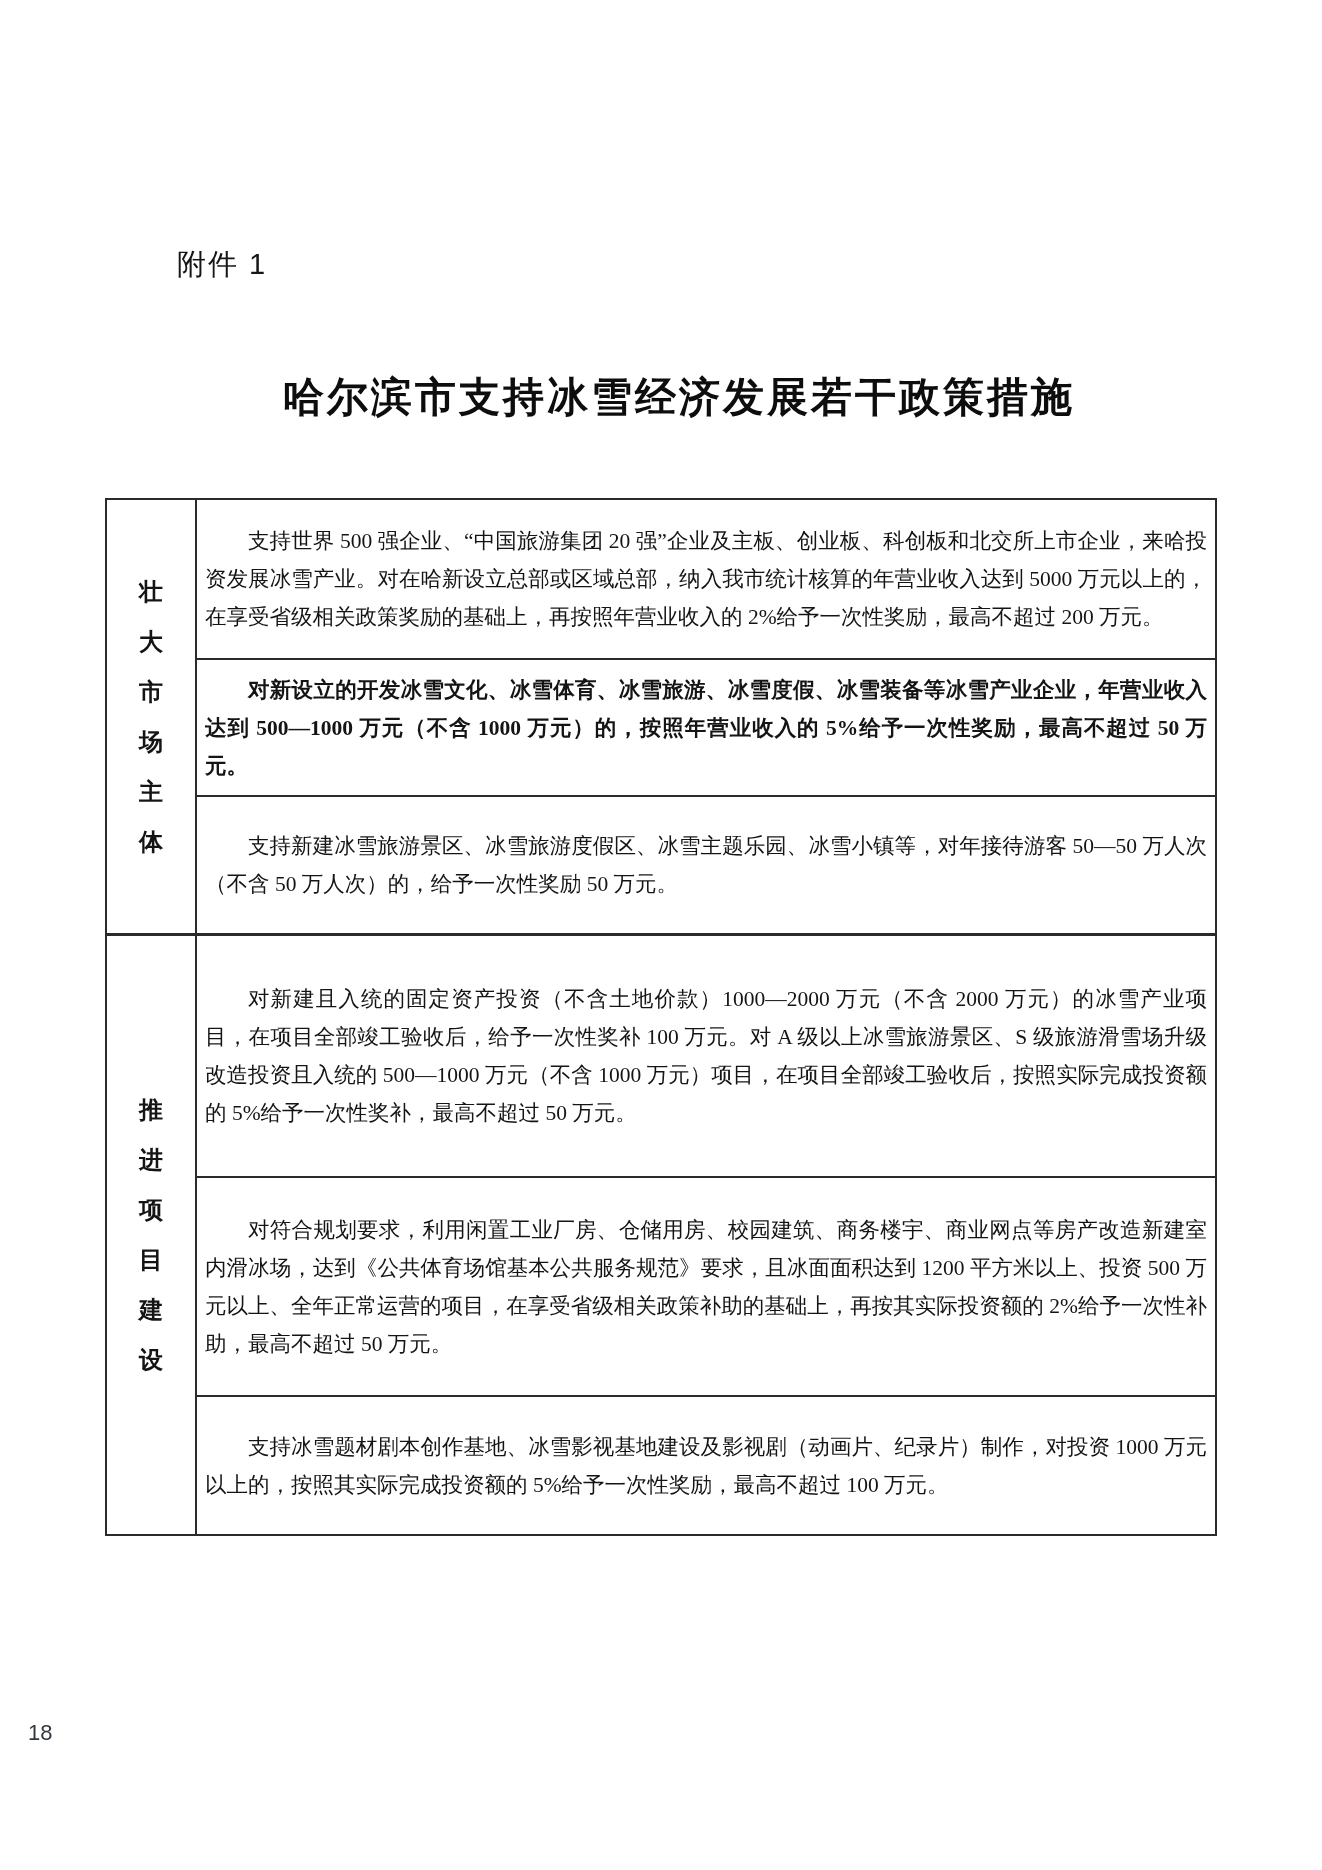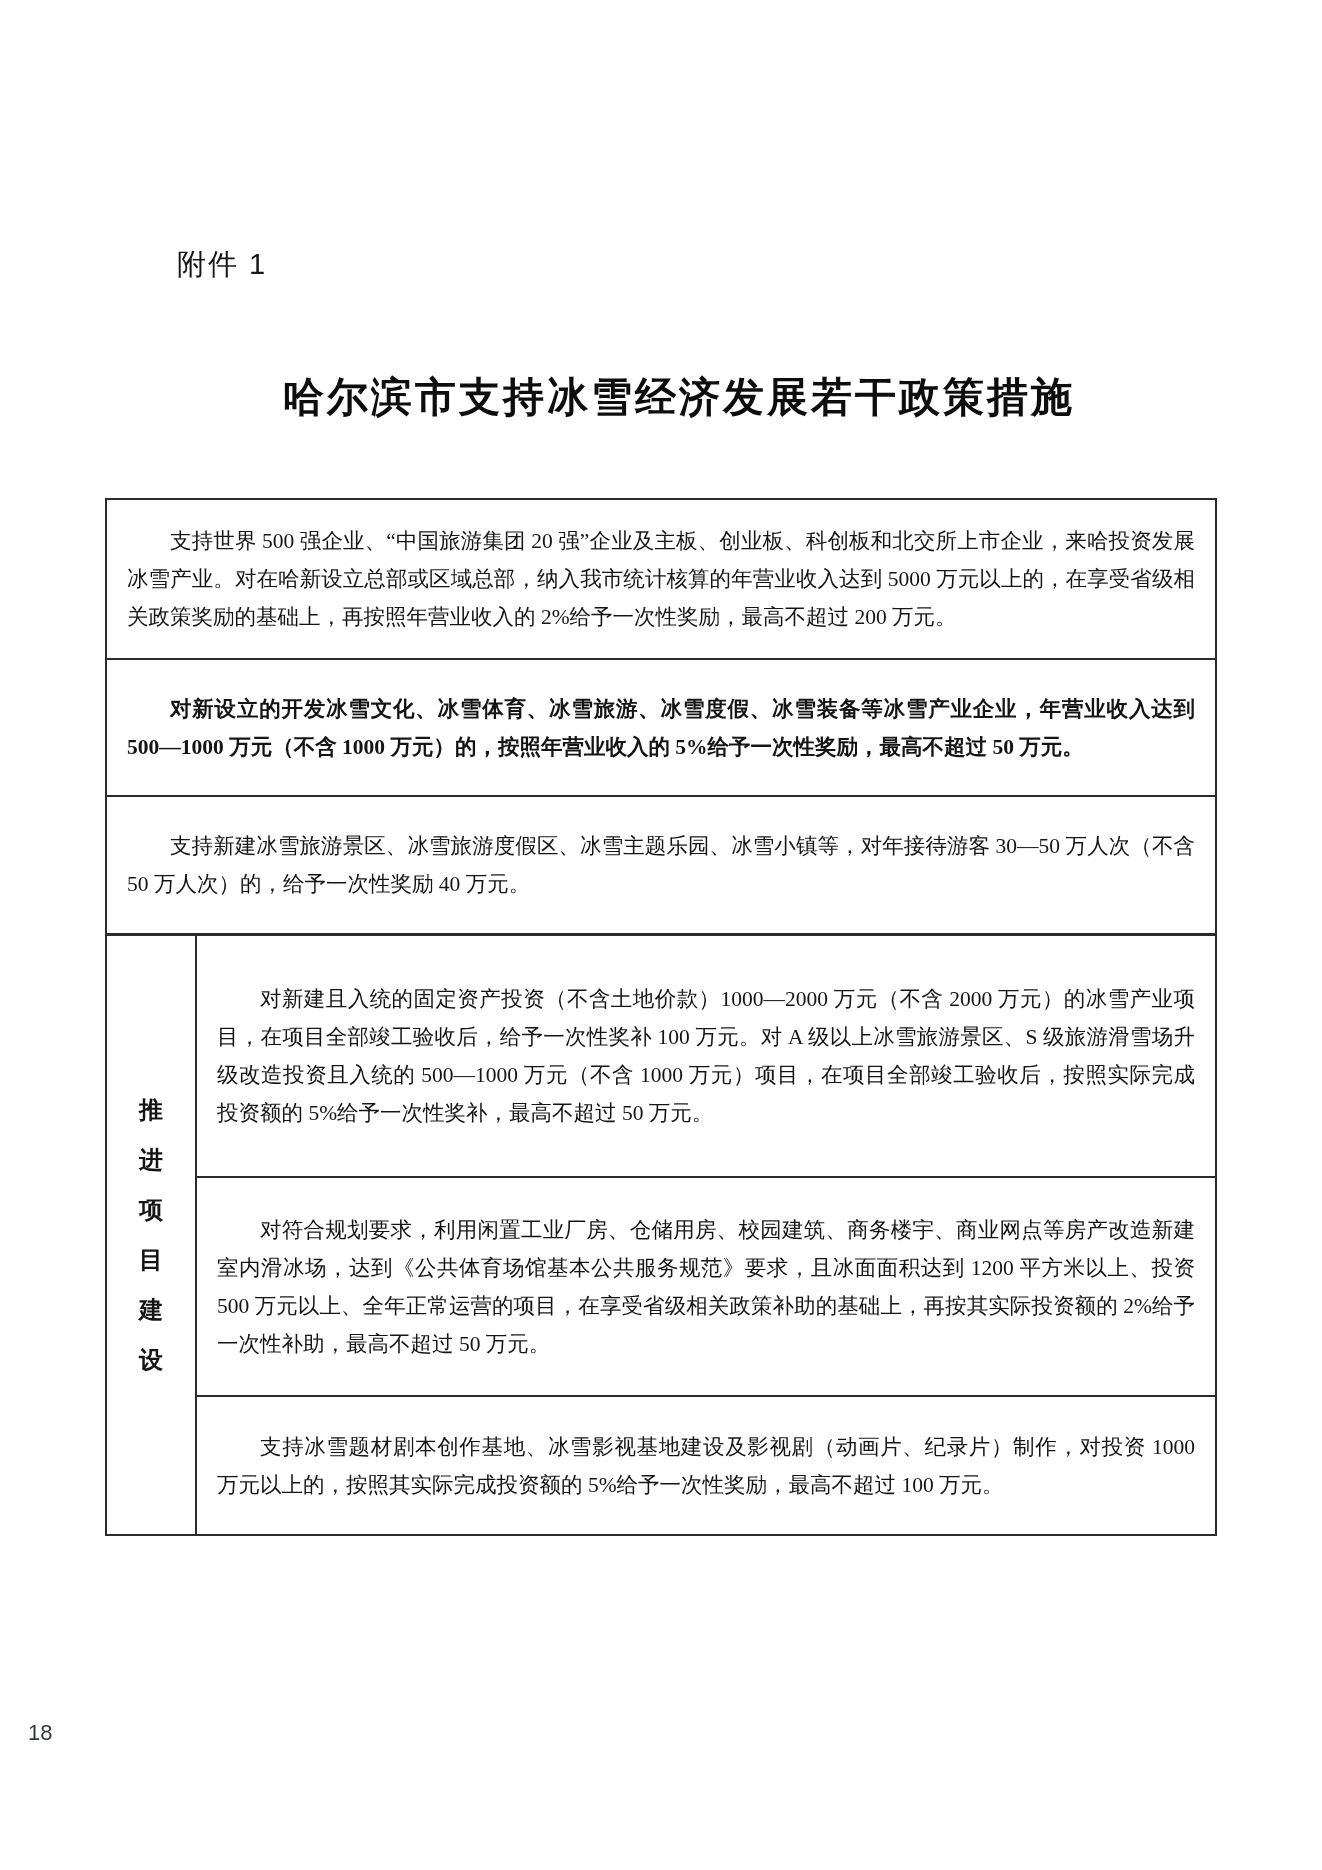--- a/index.html
+++ b/index.html
@@ -43,21 +43,21 @@
     word-break:break-all;
     text-align:center;
     font-size:24px; font-weight:700;
     line-height:50px;
     color:#141414;
   }
   .rows { flex:1; display:flex; flex-direction:column; min-width:0; }
   .row {
     display:flex; align-items:center;
     border-bottom:2px solid #2b2b2b;
-    padding:0 20px;
+    padding:0 8px;
   }
   .row:last-child { border-bottom:none; }
   .cell-text {
     width:100%;
     font-size:21.5px;
     line-height:38px;
     text-indent:2em;
     color:#141414;
     text-align:justify;
   }
@@ -81,29 +81,32 @@
 
 <div class="page">
 
   <div class="attachment">附件 1</div>
 
   <h1 class="doc-title">哈尔滨市支持冰雪经济发展若干政策措施</h1>
 
   <div class="policy-table">
 
     <div class="section section-first">
+      <div class="section-header">
+        <div class="section-header-text">壮大市场主体</div>
+      </div>
       <div class="rows">
         <div class="row r1">
           <p class="cell-text">支持世界 500 强企业、“中国旅游集团 20 强”企业及主板、创业板、科创板和北交所上市企业，来哈投资发展冰雪产业。对在哈新设立总部或区域总部，纳入我市统计核算的年营业收入达到 5000 万元以上的，在享受省级相关政策奖励的基础上，再按照年营业收入的 2%给予一次性奖励，最高不超过 200 万元。</p>
         </div>
         <div class="row r2">
           <p class="cell-text">对新设立的开发冰雪文化、冰雪体育、冰雪旅游、冰雪度假、冰雪装备等冰雪产业企业，年营业收入达到 500—1000 万元（不含 1000 万元）的，按照年营业收入的 5%给予一次性奖励，最高不超过 50 万元。</p>
         </div>
         <div class="row r4">
-          <p class="cell-text">支持新建冰雪旅游景区、冰雪旅游度假区、冰雪主题乐园、冰雪小镇等，对年接待游客 30—50 万人次（不含 50 万人次）的，给予一次性奖励 40 万元。</p>
+          <p class="cell-text">支持新建冰雪旅游景区、冰雪旅游度假区、冰雪主题乐园、冰雪小镇等，对年接待游客 50—50 万人次（不含 50 万人次）的，给予一次性奖励 50 万元。</p>
         </div>
       </div>
     </div>
 
     <div class="section">
       <div class="section-header">
         <div class="section-header-text">推进项目建设</div>
       </div>
       <div class="rows">
         <div class="row r5">

